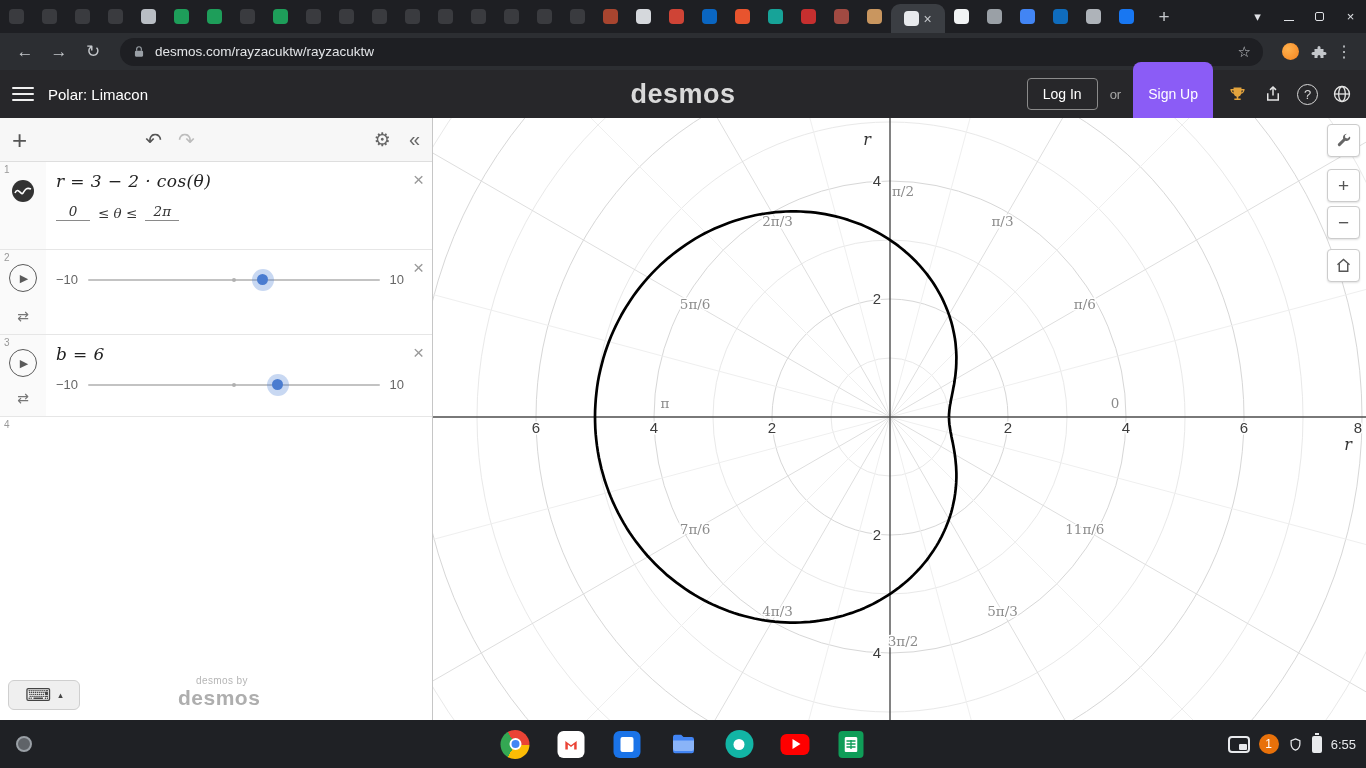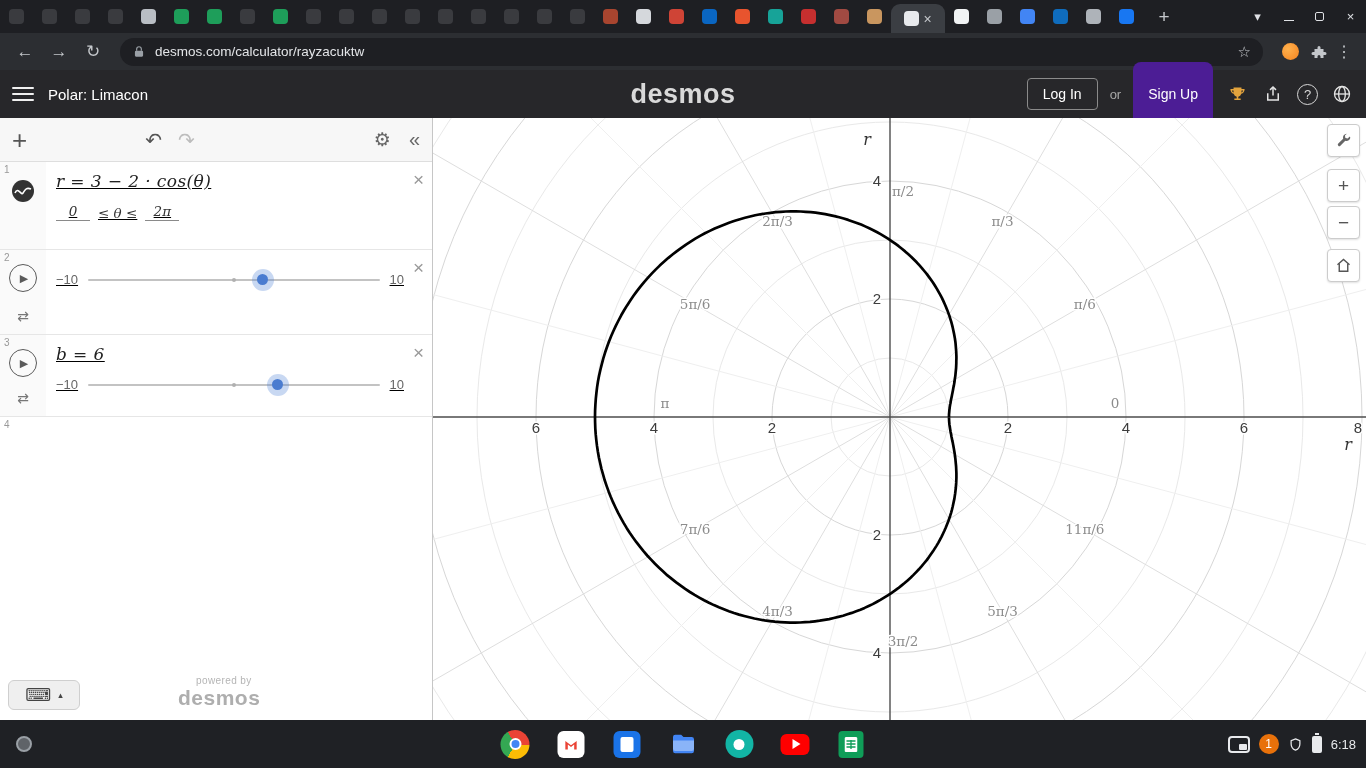--- a/index.html
+++ b/index.html
@@ -34,21 +34,21 @@
   
   .dheader { height:48px; background:#27272a; display:flex; align-items:center; padding:0 12px; position:relative; }
   .hamburger { width:22px; display:flex; flex-direction:column; gap:4px; margin-right:14px; }
   .hamburger span { height:2px; background:#f0f0f0; border-radius:1px; }
   .dtitle { color:#fff; font-size:15px; }
   .dlogo { position:absolute; left:50%; transform:translateX(-50%); color:#d9d9d9;
            font-size:27px; font-weight:bold; letter-spacing:.5px; }
   .hright { margin-left:auto; display:flex; align-items:center; gap:12px; }
   .login-btn { color:#fff; font-size:14px; border:1px solid #8a8a8a; border-radius:4px; padding:7px 15px; }
   .or-txt { color:#a9a9a9; font-size:13px; }
-  .signup-btn { color:#fff; font-size:14px; background:#4c1d95; border-radius:8px; padding:24px 15px; }
+  .signup-btn { color:#fff; font-size:14px; background:#8b5cf6; border-radius:8px; padding:24px 15px; }
   .hicon { display:flex; align-items:center; justify-content:center; width:24px; height:24px; }
   .help-circ { width:21px; height:21px; border:1.6px solid #d8d8d8; border-radius:50%; color:#d8d8d8;
                font-size:13px; display:flex; align-items:center; justify-content:center; }
 
   
   .main { display:flex; height:602px; background:#fff; }
   .left-panel { width:433px; border-right:1px solid #c6c6c6; display:flex; flex-direction:column;
                 position:relative; background:#fff; }
   .exp-toolbar { height:44px; background:#f7f7f7; border-bottom:1px solid #dedede; display:flex;
                  align-items:center; padding:0 12px; color:#555; }
@@ -61,21 +61,21 @@
   .exp-list { flex:1; overflow:hidden; }
   .exp-row { display:flex; border-bottom:1px solid #e6e6e6; position:relative; }
   .gutter { width:46px; background:#fafafa; position:relative; flex:none; }
   .gutter .num { position:absolute; top:2px; left:4px; font-size:10px; color:#999; }
   .gutter .gicon { position:absolute; top:16px; left:50%; transform:translateX(-50%); }
   .gutter .play { top:14px; width:28px; height:28px; border:1.7px solid #5a5a5a; border-radius:50%;
                   color:#5a5a5a; font-size:11px; display:flex; align-items:center; justify-content:center;
                   padding-left:2px; }
   .gutter .loop { position:absolute; bottom:10px; left:50%; transform:translateX(-50%);
                   color:#777; font-size:14px; }
-  .exp-content { flex:1; padding:9px 28px 8px 10px; position:relative;text-decoration:underline; }
+  .exp-content { flex:1; padding:9px 28px 8px 10px; position:relative; }
   .math { font-family:"DejaVu Serif", serif; font-style:italic; font-size:17px; color:#222;
           letter-spacing:.4px; }
   .row-close { position:absolute; top:8px; right:8px; color:#9a9a9a; font-size:19px; line-height:1; }
   .domain-line { margin-top:12px; font-family:"DejaVu Serif", serif; font-size:13.5px; color:#333;
                  display:flex; align-items:flex-end; gap:8px; }
   .dom-box { width:34px; border-bottom:1px solid #8a8a8a; text-align:center; font-style:italic;
              padding-bottom:1px; }
   .dom-rel { font-style:italic; }
 
   .slider-line { display:flex; align-items:center; margin-top:13px; }
@@ -259,21 +259,21 @@
 
 <div class="toolbar">
   <div class="navbtn">←</div>
   <div class="navbtn">→</div>
   <div class="navbtn">↻</div>
   <div class="omnibox">
     <svg width="14" height="14" viewBox="0 0 24 24">
       <rect x="5" y="10" width="14" height="10" rx="2" fill="#9aa0a6"></rect>
       <path d="M8 10V7a4 4 0 0 1 8 0v3" fill="none" stroke="#9aa0a6" stroke-width="2"></path>
     </svg>
-    <span class="url">desmos.com/calculator/rayzacuktw</span>
+    <span class="url">desmos.com/rayzacuktw/rayzacuktw</span>
     <span class="star">☆</span>
   </div>
   <div class="ext-orange"></div>
   <svg width="18" height="18" viewBox="0 0 24 24">
     <path fill="#c4c7cb" d="M20 12h-2V8h-4V6a2 2 0 1 0-4 0v2H6v4H4a2 2 0 1 0 0 4h2v4h4v-2a2 2 0 1 1 4 0v2h4v-4h2a2 2 0 1 0 0-4z"></path>
   </svg>
   <div class="menu-dots">⋮</div>
 </div>
 
 <div class="dheader">
@@ -390,21 +390,21 @@
         </div>
         <div class="exp-content"></div>
       </div>
     </div>
 
     <div class="kb-btn">
       <span class="kbg">⌨</span>
       <span class="kcaret">▴</span>
     </div>
     <div class="watermark">
-      <div class="wsmall">powered by</div>
+      <div class="wsmall">desmos by</div>
       <div class="wbrand">desmos</div>
     </div>
   </div>
 
   <div class="graph-area">
     <svg class="plot" id="polar-svg" width="933" height="602" viewBox="0 0 933 602">
         <circle cx="457" cy="299" r="59" fill="none" stroke="#e9e9e9" stroke-width="1"></circle>
         <circle cx="457" cy="299" r="118" fill="none" stroke="#d7d7d7" stroke-width="1"></circle>
         <circle cx="457" cy="299" r="177" fill="none" stroke="#e9e9e9" stroke-width="1"></circle>
         <circle cx="457" cy="299" r="236" fill="none" stroke="#d7d7d7" stroke-width="1"></circle>
@@ -524,15 +524,15 @@
       </span>
     </div>
   </div>
   <div class="tray">
     <span class="cast-ic"></span>
     <span class="notif-badge">1</span>
     <svg width="15" height="15" viewBox="0 0 24 24" fill="none" stroke="#e8eaed" stroke-width="2">
       <path d="M12 3l7 3v5c0 5-3.2 8.4-7 10-3.8-1.6-7-5-7-10V6z"></path>
     </svg>
     <span class="battery"></span>
-    <span class="clock">6:18</span>
+    <span class="clock">6:55</span>
   </div>
 </div>
 
 </body></html>

